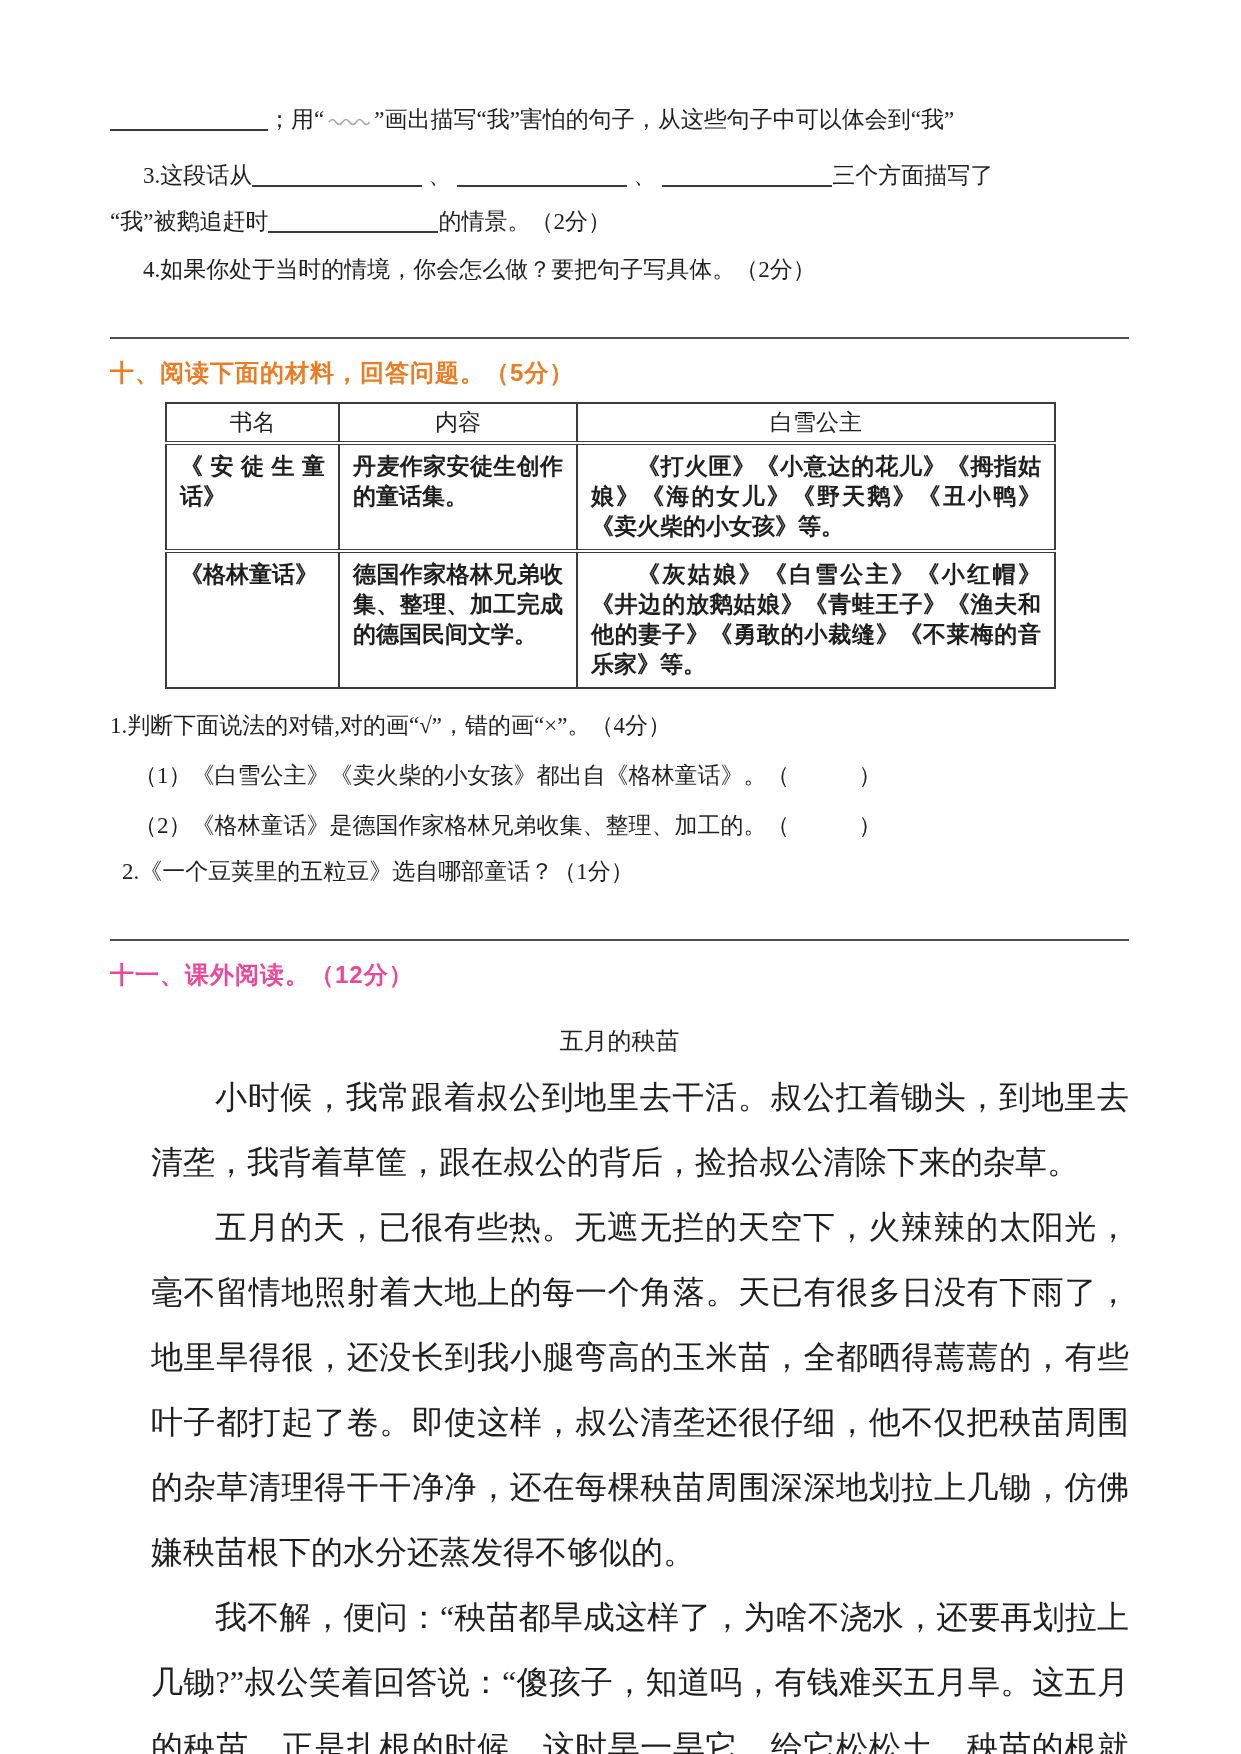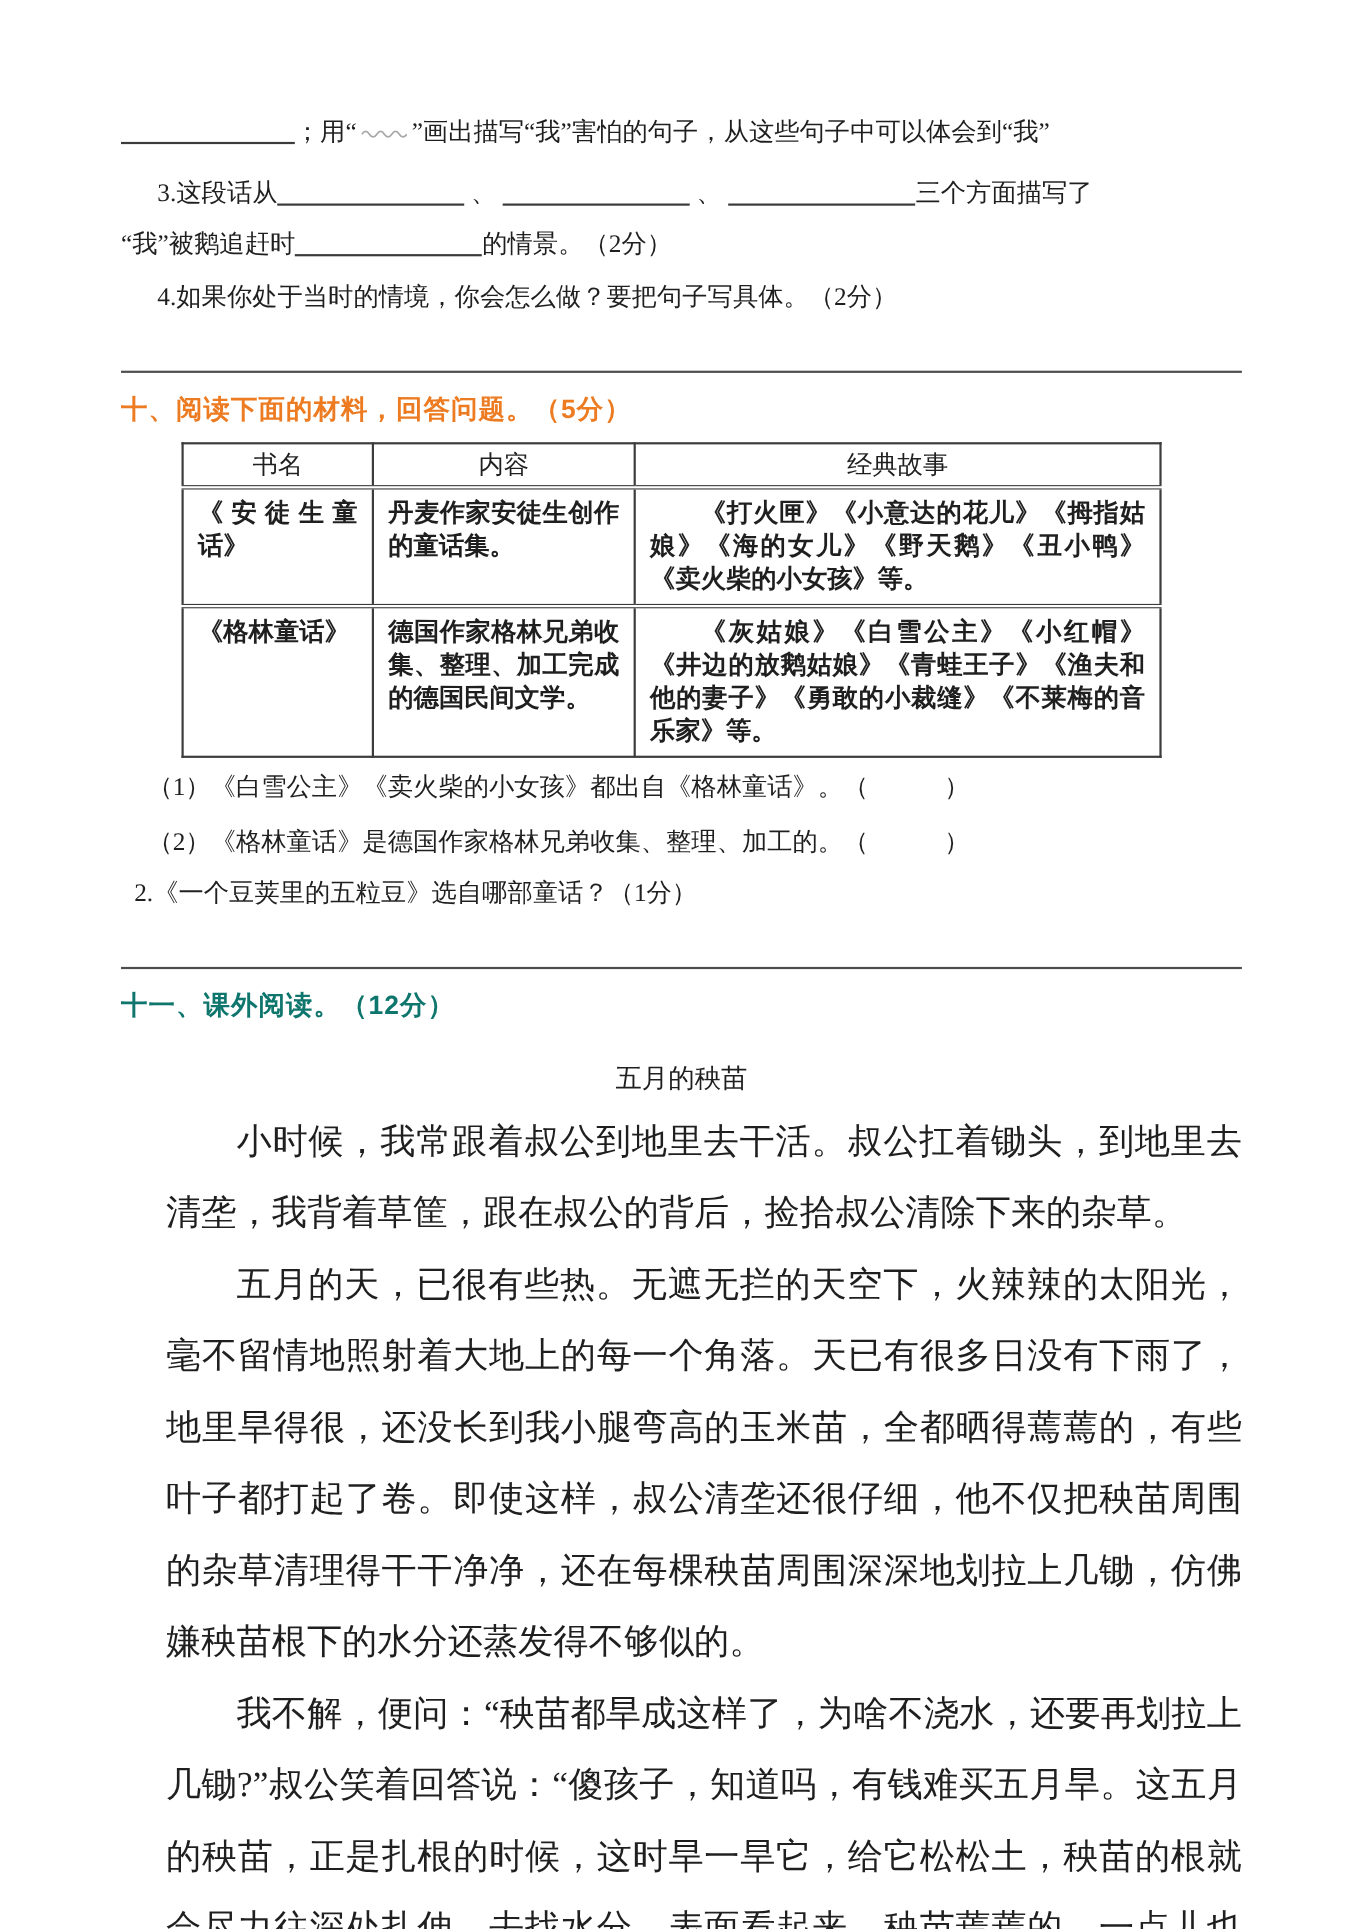--- a/index.html
+++ b/index.html
@@ -123,50 +123,53 @@
     <table class="mat-table">
       <colgroup>
           <col class="c1">
           <col class="c2">
           <col class="c3">
         </colgroup>
       <thead>
         <tr>
           <th>书名</th>
           <th>内容</th>
-          <th>经典故事</th>
+          <th>白雪公主</th>
         </tr>
       </thead>
       <tbody>
         <tr class="row-first">
           <td class="cell-book">《安徒生童话》</td>
           <td>丹麦作家安徒生创作的童话集。</td>
           <td class="cell-stories">《打火匣》《小意达的花儿》《拇指姑娘》《海的女儿》《野天鹅》《丑小鸭》《卖火柴的小女孩》等。</td>
         </tr>
         <tr>
           <td class="cell-book">《格林童话》</td>
           <td>德国作家格林兄弟收集、整理、加工完成的德国民间文学。</td>
           <td class="cell-stories">《灰姑娘》《白雪公主》《小红帽》《井边的放鹅姑娘》《青蛙王子》《渔夫和他的妻子》《勇敢的小裁缝》《不莱梅的音乐家》等。</td>
         </tr>
       </tbody>
     </table>
 
+    <div class="qline wrapok" style="margin-top:14px;">
+      <span>1.判断下面说法的对错,对的画“√”，错的画“×”。（4分）</span>
+    </div>
     <div class="qline ind-10 wrapok" style="margin-top:4px;">
       <span>（1）《白雪公主》《卖火柴的小女孩》都出自《格林童话》。（　　　）</span>
     </div>
     <div class="qline ind-10 wrapok" style="margin-top:4px;">
       <span>（2）《格林童话》是德国作家格林兄弟收集、整理、加工的。（　　　）</span>
     </div>
     <div class="qline ind-05 wrapok">
       <span>2.《一个豆荚里的五粒豆》选自哪部童话？（1分）</span>
     </div>
 
     <div class="divider"></div>
 
-    <div class="sec-head" style="color:#0f766e;">十一、课外阅读。（12分）</div>
+    <div class="sec-head" style="color:#ec4899;">十一、课外阅读。（12分）</div>
 
     <div class="passage-title">五月的秧苗</div>
 
     <div class="passage">
       <p>小时候，我常跟着叔公到地里去干活。叔公扛着锄头，到地里去清垄，我背着草筐，跟在叔公的背后，捡拾叔公清除下来的杂草。</p>
       <p>五月的天，已很有些热。无遮无拦的天空下，火辣辣的太阳光，毫不留情地照射着大地上的每一个角落。天已有很多日没有下雨了，地里旱得很，还没长到我小腿弯高的玉米苗，全都晒得蔫蔫的，有些叶子都打起了卷。即使这样，叔公清垄还很仔细，他不仅把秧苗周围的杂草清理得干干净净，还在每棵秧苗周围深深地划拉上几锄，仿佛嫌秧苗根下的水分还蒸发得不够似的。</p>
       <p>我不解，便问：“秧苗都旱成这样了，为啥不浇水，还要再划拉上几锄?”叔公笑着回答说：“傻孩子，知道吗，有钱难买五月旱。这五月的秧苗，正是扎根的时候，这时旱一旱它，给它松松土，秧苗的根就会尽力往深处扎伸，去找水分。表面看起来，秧苗蔫蔫的，一点儿也不翠绿茂盛，但秧苗的根却会因此扎得深，扎得牢固，一旦到了六月的雨季，秧苗就会迅速地往上蹿个子，即使遇到狂风暴雨，秧苗也不会倒伏减产。而且，由于秧苗在土壤里根系扎得深，分布广，吸收</p>
     </div>
 
   </div>

